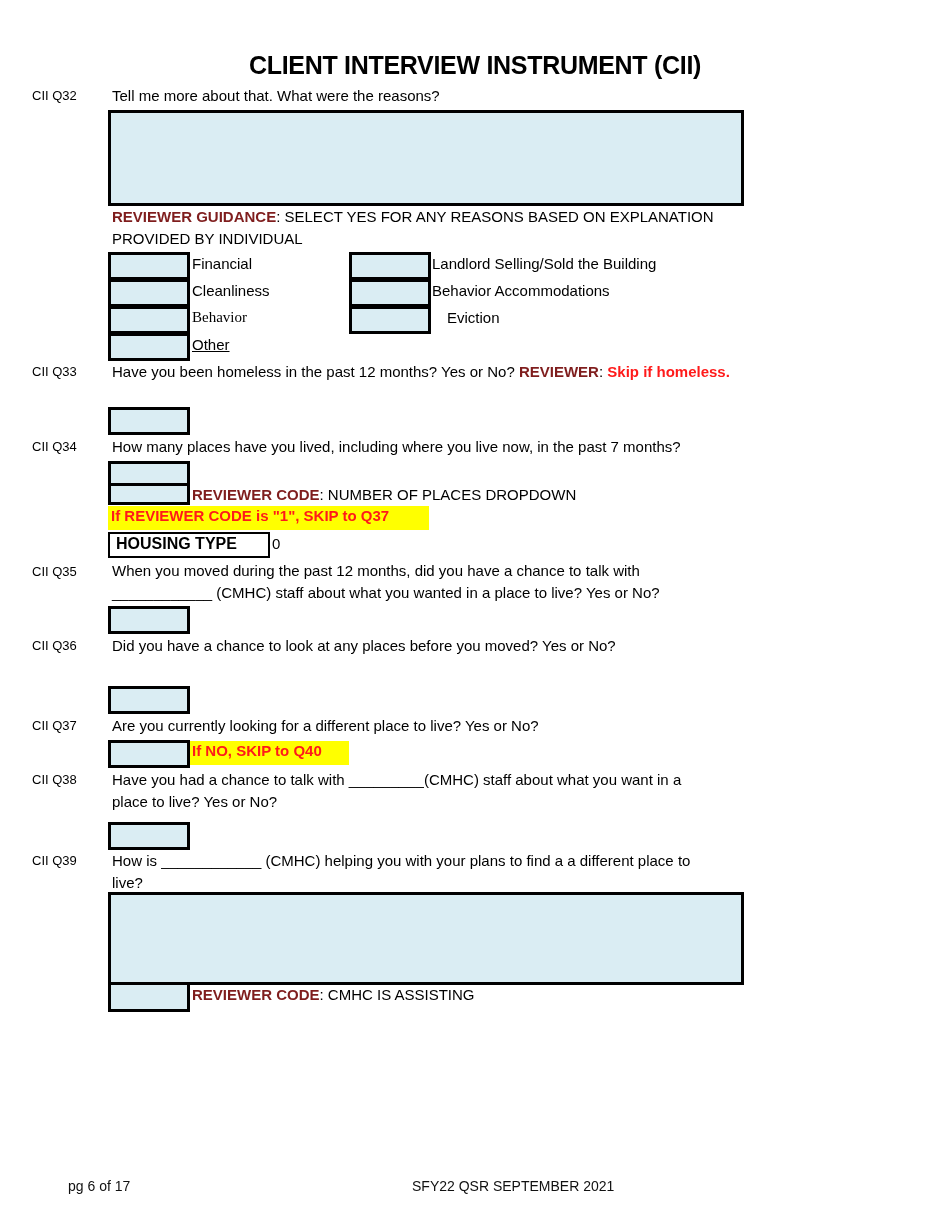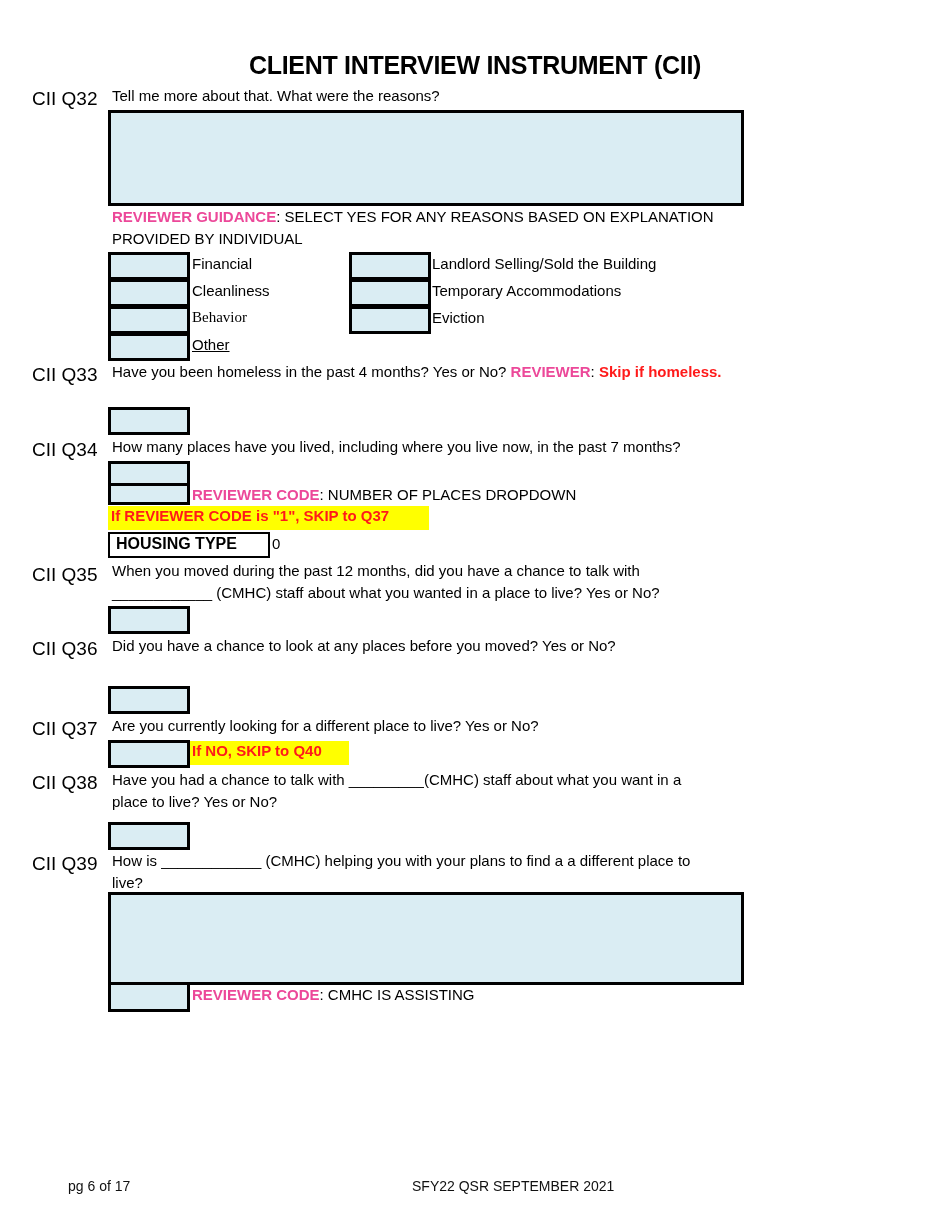--- a/index.html
+++ b/index.html
@@ -1,25 +1,25 @@
 <!DOCTYPE html>
 <html><head>
   <meta charset="utf-8">
   <style>
     * { box-sizing: border-box; margin: 0; padding: 0; }
     html, body { width: 950px; height: 1230px; background: #ffffff; }
     body { position: relative; font-family: "Liberation Sans", sans-serif; color: #000; overflow: hidden; }
     .abs { position: absolute; }
     .title { left: 0; width: 950px; top: 34px; text-align: center; font-size: 25px; font-weight: bold; letter-spacing: -0.3px; margin-top: 17px; }
-    .qnum { left: 32px; font-size: 19px; }
+    .qnum { left: 32px; font-size: 13px; }
     .qtext { left: 112px; font-size: 15px; line-height: 22px; }
     .box { background: #daedf3; border: 3px solid #000; }
     .smallbox { width: 82px; height: 28px; }
     .lbl { font-size: 15px; }
-    .green { color: #ec4899; font-weight: bold; }
+    .green { color: #7f1d1d; font-weight: bold; }
     .red { color: #ff1a1a; font-weight: bold; }
     .hl { background: #ffff00; }
     .housing { border: 2px solid #000; background: #fff; font-weight: bold; font-size: 16px; padding: 1px 6px; }
     .footer { font-size: 14px; color: #111; padding-left: 38px; }
   </style>
 </head>
 <body>
 
 <div class="abs title">CLIENT INTERVIEW INSTRUMENT (CII)</div>
 
@@ -36,27 +36,27 @@
 <div class="abs box smallbox" style="left:108px; top:279px;"></div>
 <div class="abs lbl" style="left:192px; top:282px;">Cleanliness</div>
 <div class="abs box smallbox" style="left:108px; top:306px;"></div>
 <div class="abs lbl" style="left:192px; top:309px;font-family:Liberation Serif, serif;">Behavior</div>
 <div class="abs box smallbox" style="left:108px; top:333px;"></div>
 <div class="abs lbl" style="left:192px; top:336px;text-decoration:underline;">Other</div>
 
 <div class="abs box smallbox" style="left:349px; top:252px;"></div>
 <div class="abs lbl" style="left:432px; top:255px;text-align:center;">Landlord Selling/Sold the Building</div>
 <div class="abs box smallbox" style="left:349px; top:279px;"></div>
-<div class="abs lbl" style="left:432px; top:282px;">Temporary Accommodations</div>
+<div class="abs lbl" style="left:432px; top:282px;">Behavior Accommodations</div>
 <div class="abs box smallbox" style="left:349px; top:306px;"></div>
-<div class="abs lbl" style="left:432px; top:309px;">Eviction</div>
+<div class="abs lbl" style="left:432px; top:309px;padding-left:15px;">Eviction</div>
 
 <div class="abs qnum" style="top:364px">CII Q33</div>
 <div class="abs qtext" style="top:361px">
-  <span>Have you been homeless in the past 4 months? Yes or No? </span><span class="green">REVIEWER</span><span>: </span><span class="red">Skip if homeless.</span>
+  <span>Have you been homeless in the past 12 months? Yes or No? </span><span class="green">REVIEWER</span><span>: </span><span class="red">Skip if homeless.</span>
 </div>
 <div class="abs box smallbox" style="left:108px; top:407px;"></div>
 
 <div class="abs qnum" style="top:439px">CII Q34</div>
 <div class="abs qtext" style="top:436px">How many places have you lived, including where you live now, in the past 7 months?</div>
 <div class="abs box smallbox" style="left:108px; top:461px; height:25px;"></div>
 <div class="abs box smallbox" style="left:108px; top:483px; height:22px;"></div>
 <div class="abs qtext" style="left:192px; top:484px;">
   <span class="green">REVIEWER CODE</span><span>: NUMBER OF PLACES DROPDOWN</span>
 </div>

